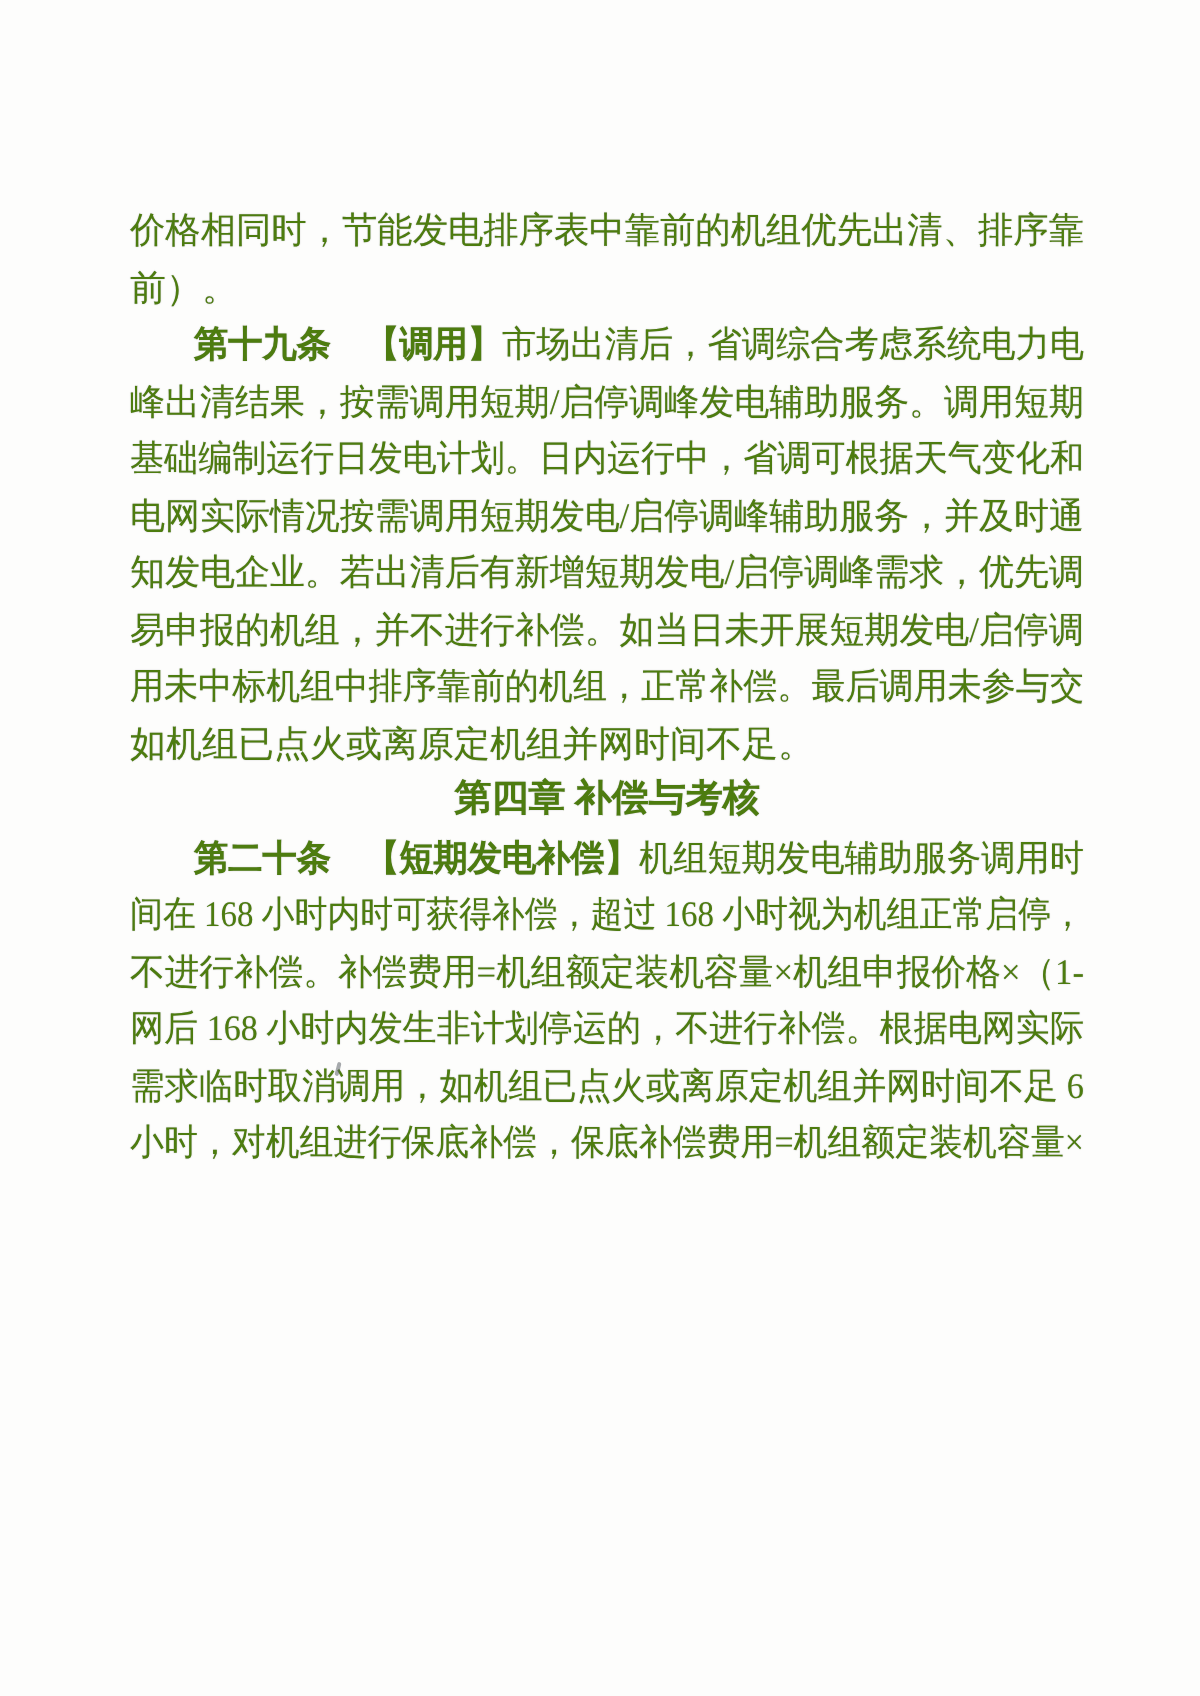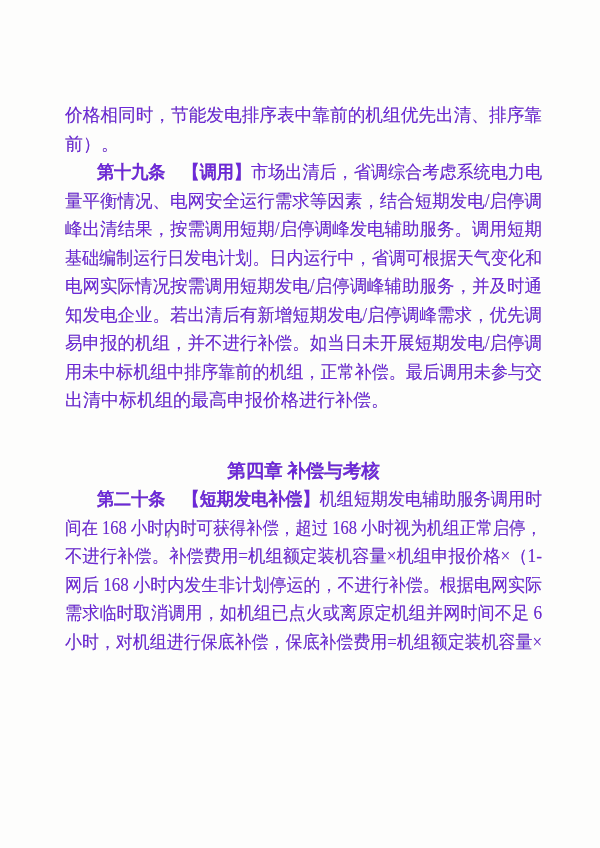--- a/index.html
+++ b/index.html
@@ -29,51 +29,50 @@
     text-shadow: 0 0 0.6px rgba(72, 76, 82, 0.45);
   }
   .line-inner {
     display: inline-block;
     white-space: nowrap;
     transform-origin: 0 50%;
   }
   .line.indent { padding-left: 32px; }
   .line.center { text-align: center; }
   .b { font-weight: 700; }
-  .block.heading .line { font-size: 18.5px; margin-top: 42px; }
+  .block.heading .line { font-size: 18.5px; }
   .noise-mark {
     position: absolute;
     left: 168px;
     top: 531px;
     width: 2px;
     height: 7px;
     background: rgba(95, 100, 106, 0.55);
     transform: rotate(14deg);
     border-radius: 1px;
   }
 </style>
 </head>
 <body>
 
-<div class="page" style="background: rgb(253, 253, 252); color: #6d28d9;">
+<div class="page" style="background: rgb(253, 253, 252); color: #4d7c0f;">
   <div class="doc">
       <div class="block paragraph">
         <div class="line"><span class="line-inner" style="transform: scaleX(0.981481);"><span>价格相同时，节能发电排序表中靠前的机组优先出清、排序靠</span></span></div>
         <div class="line"><span class="line-inner"><span>前）。</span></span></div>
       </div>
       <div class="block paragraph">
         <div class="line indent"><span class="line-inner" style="transform: scaleX(0.950855);"><span class="b">第十九条</span><span>　</span><span class="b">【调用】</span><span>市场出清后，省调综合考虑系统电力电</span></span></div>
-        <div class="line"><span class="line-inner" style="transform: scaleX(0.971456);"><span>量平衡情况、电网安全运行需求等因素，结合短期发电/启停调</span></span></div>
         <div class="line"><span class="line-inner" style="transform: scaleX(0.971456);"><span>峰出清结果，按需调用短期/启停调峰发电辅助服务。调用短期</span></span></div>
         <div class="line"><span class="line-inner" style="transform: scaleX(0.946429);"><span>基础编制运行日发电计划。日内运行中，省调可根据天气变化和</span></span></div>
         <div class="line"><span class="line-inner" style="transform: scaleX(0.971456);"><span>电网实际情况按需调用短期发电/启停调峰辅助服务，并及时通</span></span></div>
         <div class="line"><span class="line-inner" style="transform: scaleX(0.971456);"><span>知发电企业。若出清后有新增短期发电/启停调峰需求，优先调</span></span></div>
         <div class="line"><span class="line-inner" style="transform: scaleX(0.971456);"><span>易申报的机组，并不进行补偿。如当日未开展短期发电/启停调</span></span></div>
         <div class="line"><span class="line-inner" style="transform: scaleX(0.946429);"><span>用未中标机组中排序靠前的机组，正常补偿。最后调用未参与交</span></span></div>
-        <div class="line"><span class="line-inner"><span>出清中标机组的最高申报价格进行补偿。</span></span></div>
+        <div class="line"><span class="line-inner"><span>如机组已点火或离原定机组并网时间不足。</span></span></div>
       </div>
       <div class="block heading">
         <div class="line center"><span class="line-inner"><span class="b">第四章 补偿与考核</span></span></div>
       </div>
       <div class="block paragraph">
         <div class="line indent"><span class="line-inner" style="transform: scaleX(0.950855);"><span class="b">第二十条</span><span>　</span><span class="b">【短期发电补偿】</span><span>机组短期发电辅助服务调用时</span></span></div>
         <div class="line"><span class="line-inner" style="transform: scaleX(0.913793);"><span>间在 168 小时内时可获得补偿，超过 168 小时视为机组正常启停，</span></span></div>
         <div class="line"><span class="line-inner" style="transform: scaleX(0.962755);"><span>不进行补偿。补偿费用=机组额定装机容量×机组申报价格×（1-</span></span></div>
         <div class="line"><span class="line-inner" style="transform: scaleX(0.946429);"><span>网后 168 小时内发生非计划停运的，不进行补偿。根据电网实际</span></span></div>
         <div class="line"><span class="line-inner" style="transform: scaleX(0.954955);"><span>需求临时取消调用，如机组已点火或离原定机组并网时间不足 6</span></span></div>

